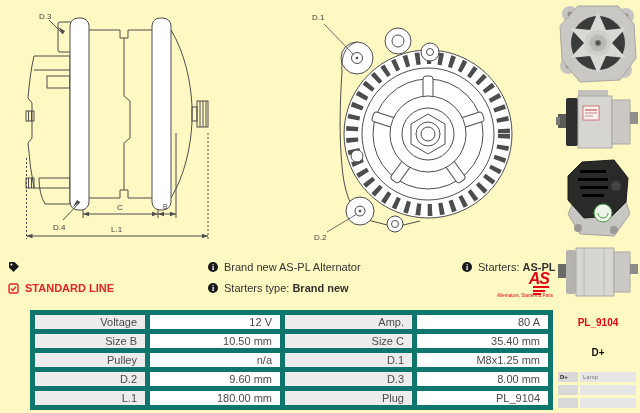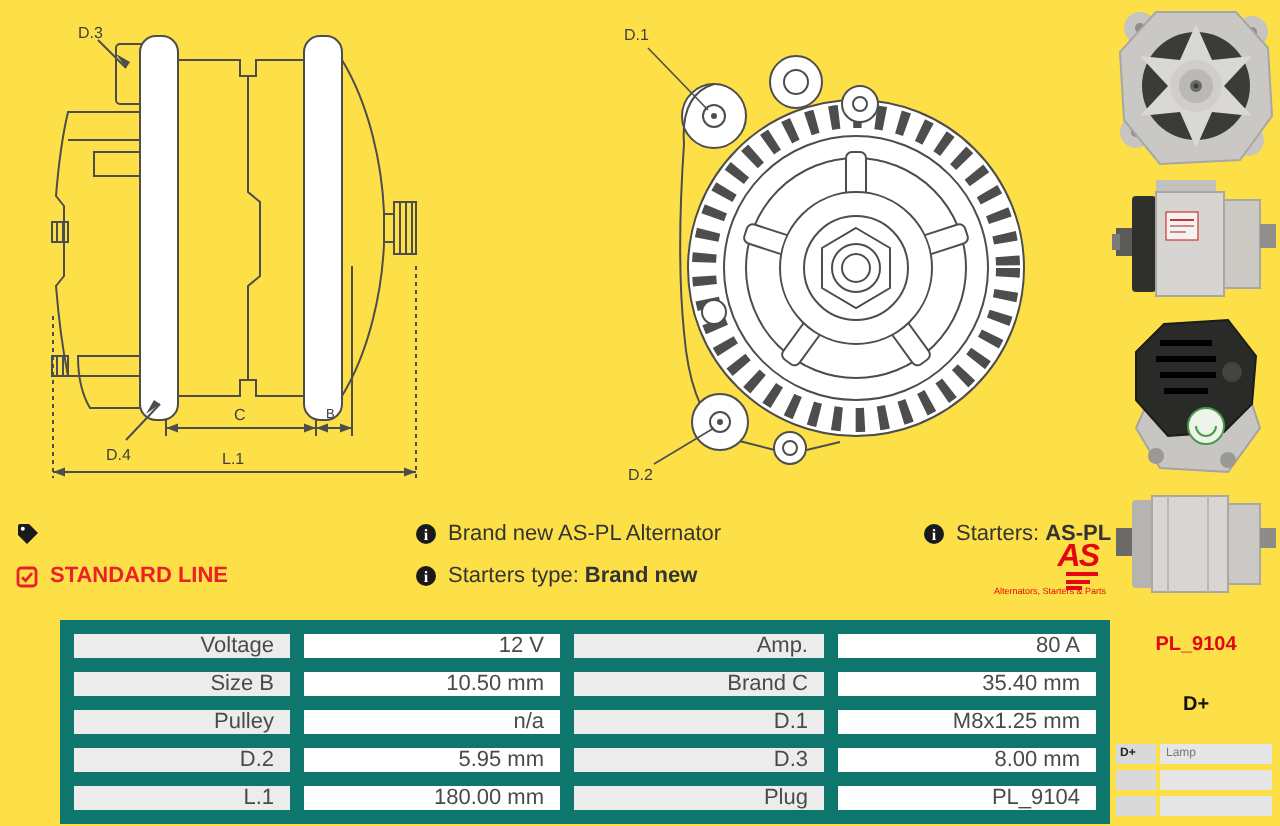--- a/index.html
+++ b/index.html
@@ -1,18 +1,18 @@
 <!DOCTYPE html>
 <html><head>
 <meta charset="utf-8">
 <style>
   * { margin:0; padding:0; box-sizing:border-box; }
   html,body { background:#fff; }
   body { width:640px; height:413px; font-family:"Liberation Sans", sans-serif; position:relative; overflow:hidden; }
-  .page { position:absolute; left:0; top:0; width:640px; height:413px; background:#fde047; }
+  .page { position:absolute; left:0; top:0; width:640px; height:413px; background:#fef9c3; }
 
   
   .drawing-side  { position:absolute; left:25px; top:8px;  width:205px; height:235px; }
   .drawing-front { position:absolute; left:300px; top:6px; width:220px; height:240px; }
   .drawing-side svg, .drawing-front svg { width:100%; height:100%; display:block; }
   svg text { font-family:"Liberation Sans", sans-serif; }
 
   
   .photos { position:absolute; left:556px; top:0; width:84px; }
   .photo { width:84px; margin-bottom:2px; cursor:pointer; }
@@ -41,21 +41,21 @@
   .logo-stripes { display:flex; flex-direction:column; gap:1.5px; margin-left:2px; margin-bottom:2px; }
   .logo-stripes i { display:block; height:2px; background:#e30613; }
   .logo-stripes i:nth-child(1){ width:16px; }
   .logo-stripes i:nth-child(2){ width:12px; }
   .logo-stripes i:nth-child(3){ width:8px; }
   .logo-sub { font-size:4.5px; color:#e30613; margin-top:1px; white-space:nowrap; }
 
   
   .spec-table { position:absolute; left:30px; top:310px; width:518px; border-collapse:collapse;
                 table-layout:fixed; font-size:11px; color:#4a4a4a; }
-  .spec-table td { border:7px solid #0f766e; height:19px; padding:0 8px 0 2px; text-align:right;
+  .spec-table td { border:5px solid #0f766e; height:19px; padding:0 8px 0 2px; text-align:right;
                    overflow:hidden; white-space:nowrap; }
   .spec-table td.lbl { background:#ececec; }
   .spec-table td.val { background:#ffffff;margin-top:40px; }
 
   
   .plug-code { position:absolute; left:556px; top:317px; width:84px; text-align:center;
                color:#e30613; font-weight:bold; font-size:10px; }
   .plug-terminal { position:absolute; left:556px; top:347px; width:84px; text-align:center;
                    color:#111; font-weight:bold; font-size:10px; }
   .plug-legend { position:absolute; left:558px; top:372px; width:78px; }
@@ -312,32 +312,32 @@
     <tbody>
       <tr>
         <td class="lbl">Voltage</td>
         <td class="val">12 V</td>
         <td class="lbl">Amp.</td>
         <td class="val">80 A</td>
       </tr>
       <tr>
         <td class="lbl">Size B</td>
         <td class="val">10.50 mm</td>
-        <td class="lbl">Brand C</td>
+        <td class="lbl">Size C</td>
         <td class="val">35.40 mm</td>
       </tr>
       <tr>
         <td class="lbl">Pulley</td>
         <td class="val">n/a</td>
         <td class="lbl">D.1</td>
         <td class="val">M8x1.25 mm</td>
       </tr>
       <tr>
         <td class="lbl">D.2</td>
-        <td class="val">5.95 mm</td>
+        <td class="val">9.60 mm</td>
         <td class="lbl">D.3</td>
         <td class="val">8.00 mm</td>
       </tr>
       <tr>
         <td class="lbl">L.1</td>
         <td class="val">180.00 mm</td>
         <td class="lbl">Plug</td>
         <td class="val">PL_9104</td>
       </tr>
     </tbody>

